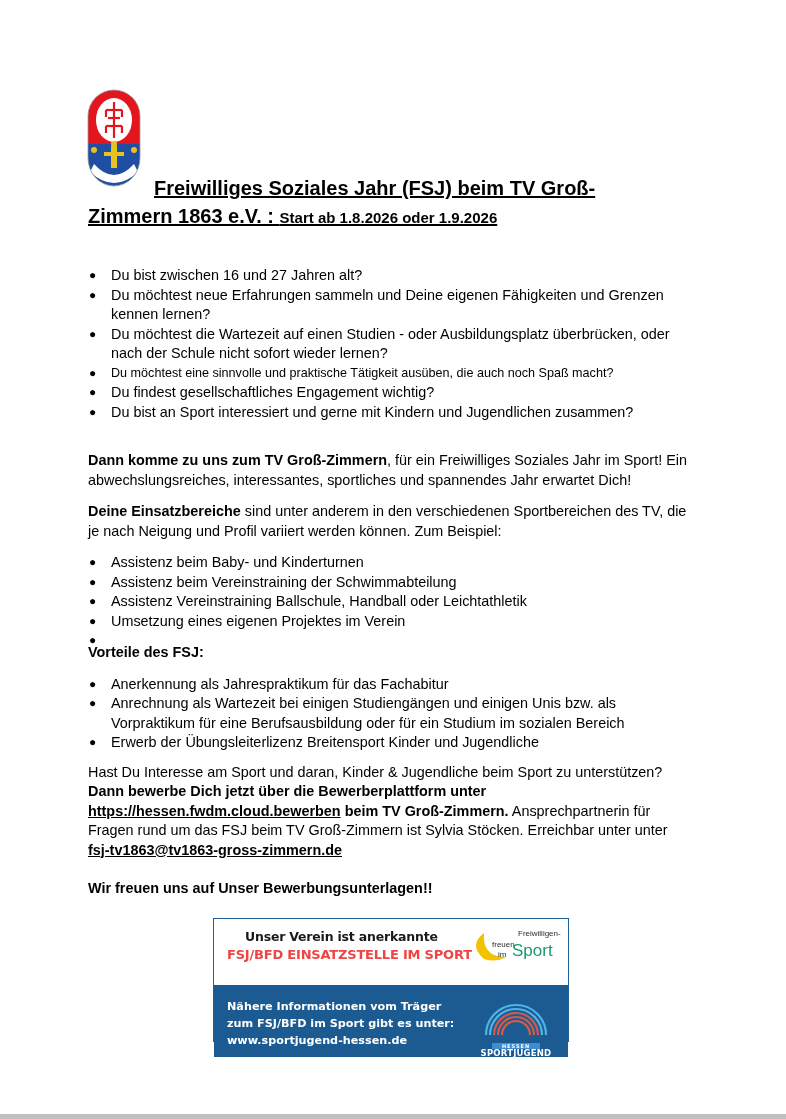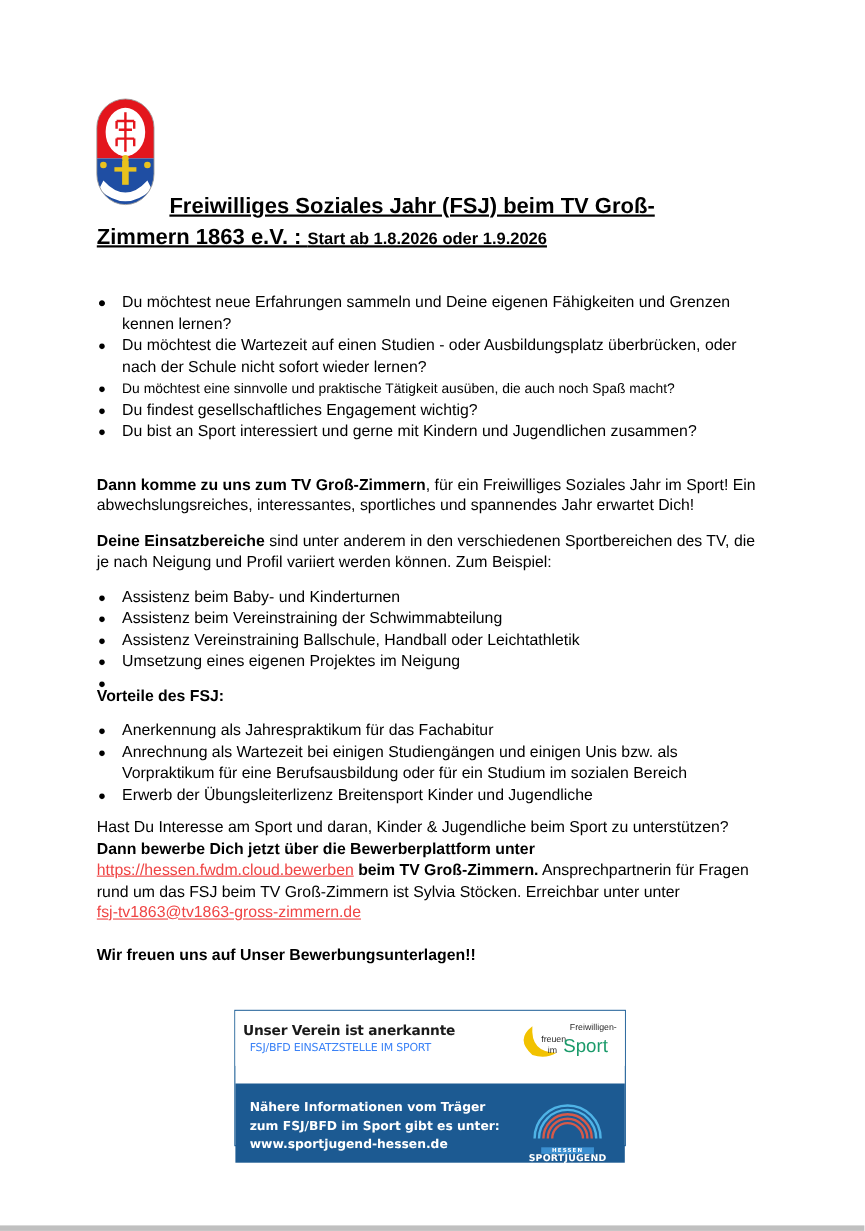--- a/index.html
+++ b/index.html
@@ -19,27 +19,27 @@
   .body { position: absolute; left: 88px; top: 266px; width: 610px; font-size: 14.4px; line-height: 19.5px; }
   ul { margin: 0; padding: 0; list-style: none; }
   li { position: relative; padding-left: 23px; }
   li .bullet { position: absolute; left: 1px; top: 0; font-size: 12px; }
   li.small-item { font-size: 12.6px; }
   p { margin: 0; }
   .gap-big { height: 29px; }
   .gap { height: 12px; }
   .gap-s { height: 10px; }
   b { font-weight: bold; }
-  a { color: #ef4444; text-decoration: underline; font-weight: normal; }
+  a { color: #000000; text-decoration: underline; font-weight: bold; }
 
   .banner { position: absolute; left: 213px; top: 918px; width: 354px; height: 122px; border: 1px solid #1d5f97; }
   .banner .top { position: absolute; left: 0; top: 0; width: 354px; height: 50px; background: #fff; }
   .banner .bot { position: absolute; left: 0; top: 66px; width: 354px; height: 72px; background: #1c5a92; }
-  .banner .l1 { position: absolute; left: 7px; top: 10px; font-family: "DejaVu Sans", sans-serif; font-size: 12.5px; font-weight: bold; color: #1a1a1a; white-space: nowrap; letter-spacing: -0.2px; }
-  .banner .l2 { position: absolute; left: 13px; top: 28px; font-family: "DejaVu Sans", sans-serif; font-size: 10px; font-weight: normal; color: #3b82f6; white-space: nowrap; letter-spacing: -0.2px; }
+  .banner .l1 { position: absolute; left: 31px; top: 10px; font-family: "DejaVu Sans", sans-serif; font-size: 12.5px; font-weight: bold; color: #1a1a1a; white-space: nowrap; letter-spacing: -0.2px; }
+  .banner .l2 { position: absolute; left: 13px; top: 28px; font-family: "DejaVu Sans", sans-serif; font-size: 13px; font-weight: bold; color: #ef4444; white-space: nowrap; letter-spacing: -0.2px; }
   .banner .b1, .banner .b2, .banner .b3 { position: absolute; left: 13px; font-family: "DejaVu Sans", sans-serif; font-size: 11.2px; font-weight: bold; color: #fff; white-space: nowrap; }
   .banner .b1 { top: 15px; }
   .banner .b2 { top: 32px; }
   .banner .b3 { top: 49px; }
   .fw-logo { position: absolute; left: 252px; top: 8px; width: 96px; height: 36px; }
   .fw-small { position: absolute; font-size: 8px; color: #2c2c2c; white-space: nowrap; font-family: "Liberation Sans", sans-serif; }
   .fw-sport { position: absolute; font-size: 17px; color: #1a9a6a; white-space: nowrap; font-family: "Liberation Sans", sans-serif; }
   .sj-logo { position: absolute; left: 262px; top: 6px; width: 80px; height: 62px; }
   .sj-text { position: absolute; left: 264px; top: 47px; width: 76px; text-align: center; font-size: 8.5px; font-weight: bold; color: #fff; font-family: "DejaVu Sans", sans-serif; letter-spacing: 0.2px; margin-top: 16px; }
   .sj-sub { position: absolute; left: 278px; top: 58px; width: 48px; height: 6px; background: #3b8fd0; font-size: 5px; color: #fff; text-align: center; line-height: 6px; font-weight: bold; letter-spacing: 1px; font-family: "DejaVu Sans", sans-serif; }
@@ -79,21 +79,21 @@
     </g>
   </svg>
 
   <div class="title">
     <span class="t1">Freiwilliges Soziales Jahr (FSJ) beim TV Groß-</span>
     <span class="t2"><span>Zimmern 1863 e.V. : </span><span class="small">Start ab 1.8.2026 oder 1.9.2026</span></span>
   </div>
 
   <div class="body">
     <ul>
-      <li><span class="bullet">●</span></li>
+      <li><span class="bullet">●</span><span>Du bist zwischen 16 und 27 Jahren alt?</span></li>
       <li><span class="bullet">●</span><span>Du möchtest neue Erfahrungen sammeln und Deine eigenen Fähigkeiten und Grenzen kennen lernen?</span></li>
       <li><span class="bullet">●</span><span>Du möchtest die Wartezeit auf einen Studien - oder Ausbildungsplatz überbrücken, oder nach der Schule nicht sofort wieder lernen?</span></li>
       <li class="small-item"><span class="bullet">●</span><span>Du möchtest eine sinnvolle und praktische Tätigkeit ausüben, die auch noch Spaß macht?</span></li>
       <li><span class="bullet">●</span><span>Du findest gesellschaftliches Engagement wichtig?</span></li>
       <li><span class="bullet">●</span><span>Du bist an Sport interessiert und gerne mit Kindern und Jugendlichen zusammen?</span></li>
     </ul>
 
     <div class="gap-big"></div>
 
     <p><b>Dann komme zu uns zum TV Groß-Zimmern</b><span>, für ein Freiwilliges Soziales Jahr im Sport! Ein abwechslungsreiches, interessantes, sportliches und spannendes Jahr erwartet Dich!</span></p>
@@ -101,21 +101,21 @@
     <div class="gap"></div>
 
     <p><b>Deine Einsatzbereiche</b><span> sind unter anderem in den verschiedenen Sportbereichen des TV, die je nach Neigung und Profil variiert werden können. Zum Beispiel:</span></p>
 
     <div class="gap"></div>
 
     <ul>
       <li><span class="bullet">●</span><span>Assistenz beim Baby- und Kinderturnen</span></li>
       <li><span class="bullet">●</span><span>Assistenz beim Vereinstraining der Schwimmabteilung</span></li>
       <li><span class="bullet">●</span><span>Assistenz Vereinstraining Ballschule, Handball oder Leichtathletik</span></li>
-      <li><span class="bullet">●</span><span>Umsetzung eines eigenen Projektes im Neigung</span></li>
+      <li><span class="bullet">●</span><span>Umsetzung eines eigenen Projektes im Verein</span></li>
       <li><span class="bullet">●</span></li>
     </ul>
 
     <div class="gap"></div>
 
     <p><b>Vorteile des FSJ:</b></p>
 
     <div class="gap"></div>
 
     <ul>

